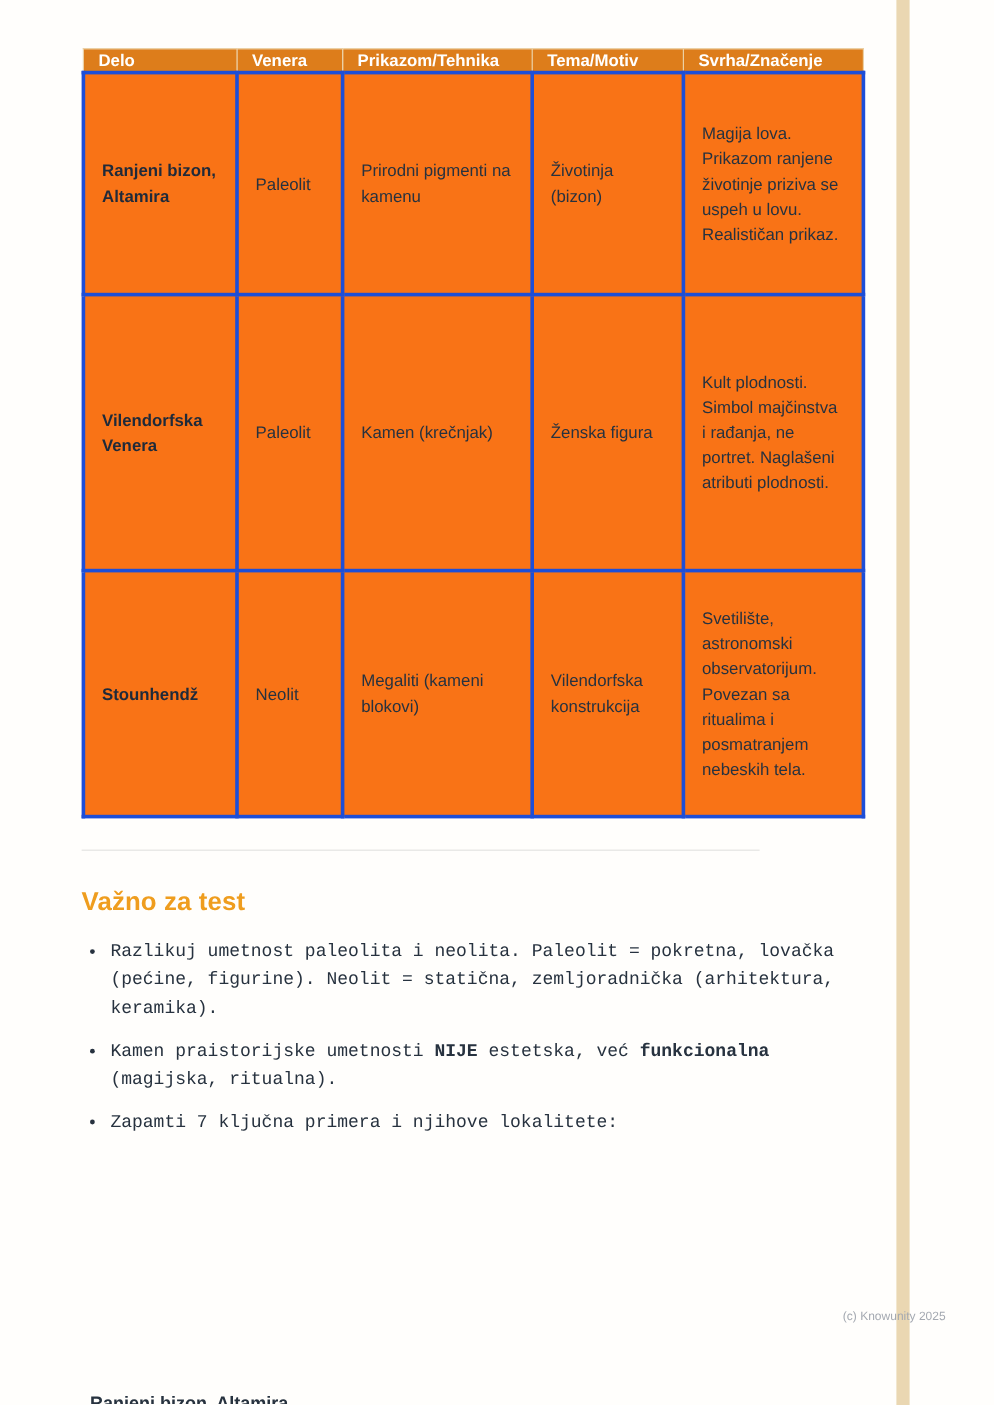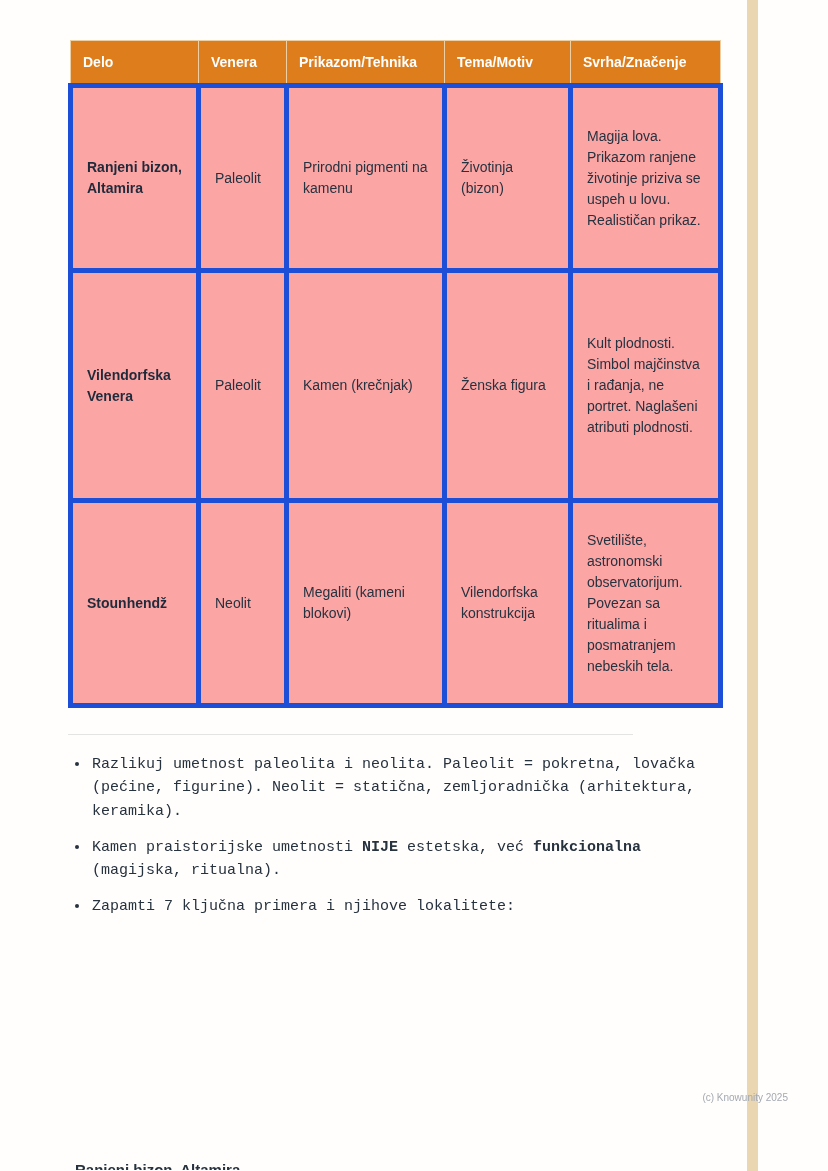--- a/index.html
+++ b/index.html
@@ -21,27 +21,27 @@
     border-collapse: collapse;
     table-layout: fixed;
     width: 650px;
   }
   .art-table th {
     background: #DD7D1B;
     color: #ffffff;
     font-weight: 700;
     font-size: 14px;
     text-align: left;
-    padding: 13px 12px;
+    padding: 1px 12px;
     border: 1px solid #ecd0a4;
     vertical-align: middle;
   }
   .art-table td {
-    background: #fca5a5;
-    border: 5px solid #1d4ed8;
+    background: #f97316;
+    border: 3px solid #1d4ed8;
     padding: 12px 14px;
     font-size: 14px;
     line-height: 1.5;
     vertical-align: middle;
     color: #27323f;
     word-wrap: break-word;
   }
   .art-table td.delo { font-weight: 700; color: #1f2a3a; }
   .art-table tr.r1 { height: 185px; }
   .art-table tr.r2 { height: 230px; }
@@ -146,20 +146,21 @@
         <td>Neolit</td>
         <td>Megaliti (kameni blokovi)</td>
         <td>Vilendorfska konstrukcija</td>
         <td>Svetilište, astronomski observatorijum. Povezan sa ritualima i posmatranjem nebeskih tela.</td>
       </tr>
     </tbody>
   </table>
 
   <hr class="divider">
 
+  <h2 class="section-title">Važno za test</h2>
 
   <ul class="notes-list">
     <li>
       <span>Razlikuj umetnost paleolita i neolita. Paleolit = pokretna, lovačka (pećine, figurine). Neolit = statična, zemljoradnička (arhitektura, keramika).</span>
     </li>
     <li><span>Kamen praistorijske umetnosti </span><strong>NIJE</strong><span> estetska, već </span><strong>funkcionalna</strong><span> (magijska, ritualna).</span></li>
     <li>
       <span>Zapamti 7 ključna primera i njihove lokalitete:</span>
     </li>
   </ul>

